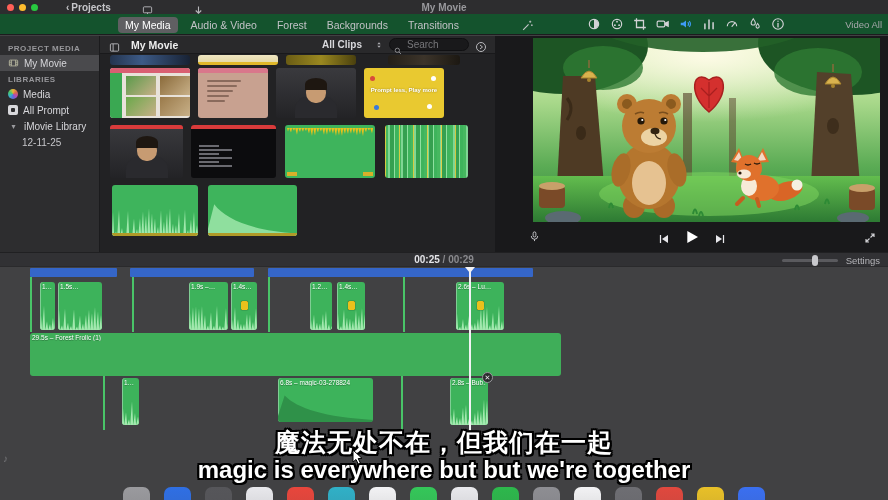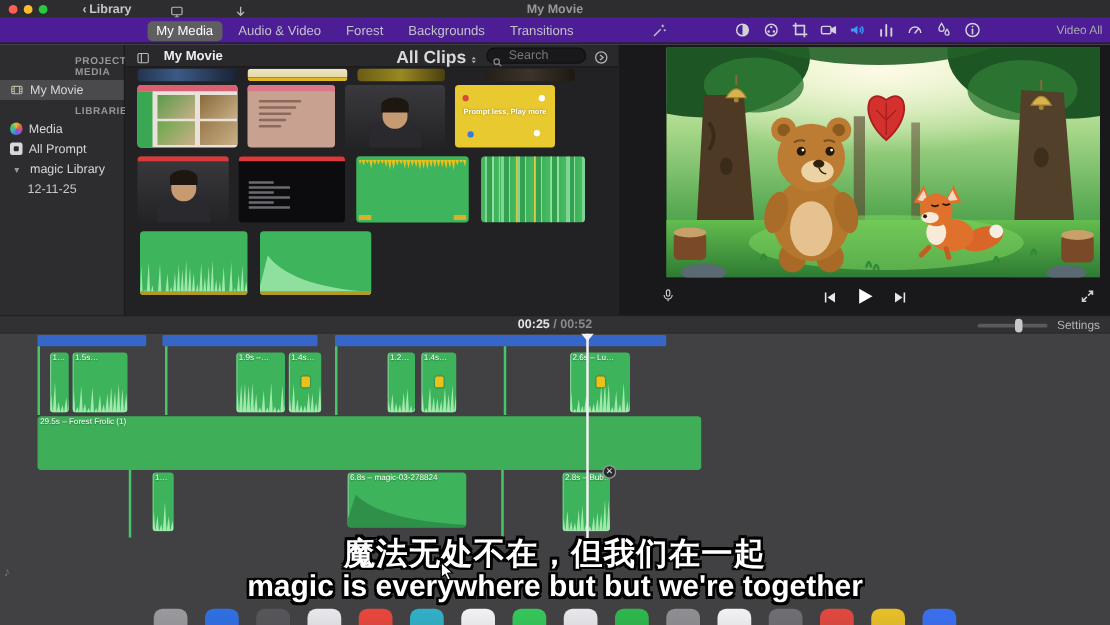--- a/index.html
+++ b/index.html
@@ -7,49 +7,49 @@
   .screen{position:relative;width:888px;height:500px;overflow:hidden;background:#414143;
     font-family:"Liberation Sans",sans-serif;color:#d8d8dc;-webkit-font-smoothing:antialiased;}
   
   .titlebar{position:absolute;top:0;left:0;right:0;height:15px;background:#2d2d2f;display:flex;align-items:center;}
   .lights{display:flex;gap:5px;margin-left:7px;}
   .light{width:7px;height:7px;border-radius:50%;}
   .back-btn{display:flex;align-items:center;gap:2px;margin-left:28px;font-size:10px;color:#c6c6ca;font-weight:bold;}
   .tb-icon{width:13px;height:11px;color:#b8b8bc;margin-left:30px;}
   .win-title{position:absolute;left:0;right:0;text-align:center;font-size:10px;color:#98989c;font-weight:bold;pointer-events:none;}
   
-  .tabbar{position:absolute;top:14px;left:0;right:0;height:21px;background:#4c1d95;border-bottom:1px solid #1c1c1e;}
+  .tabbar{position:absolute;top:14px;left:0;right:0;height:21px;background:#14532d;border-bottom:1px solid #1c1c1e;}
   .tabs{position:absolute;left:118px;top:0;height:21px;display:flex;align-items:center;gap:6px;}
   .tab{font-size:10.5px;color:#c2c2c6;padding:2px 7px;border-radius:4px;white-space:nowrap;}
   .tab.active{background:#5f5f62;color:#fff;}
   .adjustbar{position:absolute;left:495px;top:0;width:393px;height:21px;}
   .wand-slot{position:absolute;left:26px;top:4px;width:13px;height:13px;color:#c8c8cc;}
   .adjust-icons{position:absolute;left:92px;top:3px;display:flex;gap:9px;}
   .adjust-icons .ai{width:14px;height:14px;color:#d2d2d6;}
   .adjust-icons .ai.blue{color:#3e9bf5;}
   .reset-all{position:absolute;right:6px;top:5px;font-size:9.5px;color:#a8a8ac;}
   
   .main{position:absolute;top:36px;left:0;height:216px;width:888px;}
   .sidebar{position:absolute;left:0;top:0;width:100px;height:216px;background:#2d2d2f;border-right:1px solid #1b1b1d;padding-top:4px;}
-  .sb-header{font-size:8px;color:#97979b;letter-spacing:.5px;padding:4px 20px 2px;font-weight:bold;margin-left:40px;}
+  .sb-header{font-size:8px;color:#97979b;letter-spacing:.5px;padding:4px 8px 2px;font-weight:bold;}
   .sb-item{display:flex;align-items:center;gap:5px;height:16px;padding:0 8px;font-size:10px;color:#d6d6da;white-space:nowrap;}
   .sb-item.selected{background:#4a4a4d;}
   .sb-item .sbi{width:11px;height:10px;flex:0 0 auto;color:#b8b8a0;}
   .sb-item.indent{padding-left:22px;color:#c6c6ca;}
   .flower{width:10px;height:10px;border-radius:50%;background:conic-gradient(#e8b63a,#d86a4a,#b84ab0,#5a6ae0,#3ab0c8,#4ac86a,#e8b63a);}
   .events-ic{width:10px;height:10px;border-radius:2px;background:#d8d8dc;position:relative;}
   .events-ic:after{content:"";position:absolute;inset:3px;background:#2d2d2f;border-radius:1px;}
   .chev{font-size:8px;color:#9a9a9e;width:11px;text-align:center;}
   
   .browser{position:absolute;left:100px;top:0;width:395px;height:216px;background:#222224;overflow:hidden;}
   .browser-header{position:absolute;top:0;left:0;right:0;height:18px;background:#29292b;border-bottom:1px solid #19191b;display:flex;align-items:center;}
   .bh-toggle{width:13px;height:11px;margin-left:8px;color:#b8b8bc;}
   .bh-title{font-size:10.5px;font-weight:bold;color:#eee;margin-left:10px;}
   .bh-right{margin-left:auto;display:flex;align-items:center;gap:6px;margin-right:8px;}
-  .bh-filter{display:flex;align-items:center;gap:2px;font-size:14px;color:#d8d8dc;font-weight:bold;}
+  .bh-filter{display:flex;align-items:center;gap:13px;font-size:10px;color:#d8d8dc;font-weight:bold;}
   .sort-ic{width:8px;height:10px;color:#b0b0b4;}
   .searchbox{width:80px;height:13px;background:#19191b;border:1px solid #101012;border-radius:7px;display:flex;align-items:center;padding:0 4px;gap:3px;}
   .searchbox .s-ic{width:8px;height:8px;color:#86868a;flex:0 0 auto;}
   .searchbox input{background:transparent;border:none;outline:none;width:100%;font-size:10px;color:#ccc;font-family:inherit;}
   .searchbox input::placeholder{color:#77777b;}
   .bh-gear{width:12px;height:12px;color:#b8b8bc;}
   .thumbs{position:absolute;inset:0;}
   .thumb{position:absolute;border-radius:3px;overflow:hidden;background:#3eb45c;}
   
   .t-sliver-blue{background:linear-gradient(90deg,#24344e,#3c5a86 40%,#182234);}
@@ -126,21 +126,21 @@
 <div class="screen">
 
   <div class="titlebar">
     <div class="lights">
       <div class="light" style="background:#ff5f57"></div>
       <div class="light" style="background:#febc2e"></div>
       <div class="light" style="background:#28c840"></div>
     </div>
     <div class="back-btn">
       <span>‹</span>
-      <span>Library</span>
+      <span>Projects</span>
     </div>
     <div class="tb-icon">
       <svg viewBox="0 0 24 24" width="100%" height="100%" fill="none" stroke="currentColor" stroke-width="2">
           <rect x="3" y="4" width="18" height="13" rx="2"></rect>
           <path d="M12 17v4M8 21h8"></path>
         </svg>
     </div>
     <div class="tb-icon" style="margin-left:38px">
       <svg viewBox="0 0 24 24" width="100%" height="100%" fill="none" stroke="currentColor" stroke-width="2.4">
           <path d="M12 3v14M6 12l6 6 6-6"></path>
@@ -225,21 +225,21 @@
           <div class="sb-item">
             <span class="flower"></span>
             <span>Media</span>
           </div>
           <div class="sb-item">
             <span class="events-ic"></span>
             <span>All Prompt</span>
           </div>
           <div class="sb-item">
             <span class="chev">▾</span>
-            <span>magic Library</span>
+            <span>iMovie Library</span>
           </div>
           <div class="sb-item indent">
             <span>12-11-25</span>
           </div>
         </div>
     </aside>
 
     <section class="browser">
       <div class="thumbs">
           <div class="thumb t-sliver-blue" style="left: 10px; top: 19px; width: 80px; height: 10px;"></div>
@@ -471,21 +471,21 @@
           <svg viewBox="0 0 24 24" width="100%" height="100%" fill="none" stroke="currentColor" stroke-width="2.4">
               <path d="M14 4h6v6M10 20H4v-6M20 4l-7 7M4 20l7-7"></path>
             </svg>
         </span>
       </div>
     </section>
   </div>
 
   <div class="tl-toolbar">
     <div class="tl-time">
-      <span>00:25</span><span class="total"> / </span><span class="total">00:52</span>
+      <span>00:25</span><span class="total"> / </span><span class="total">00:29</span>
     </div>
     <div class="tl-right">
       <span class="zoom-slider">
           <span class="zoom-thumb"></span>
         </span>
       <span class="settings-lbl">Settings</span>
     </div>
   </div>
 
   <div class="timeline">

